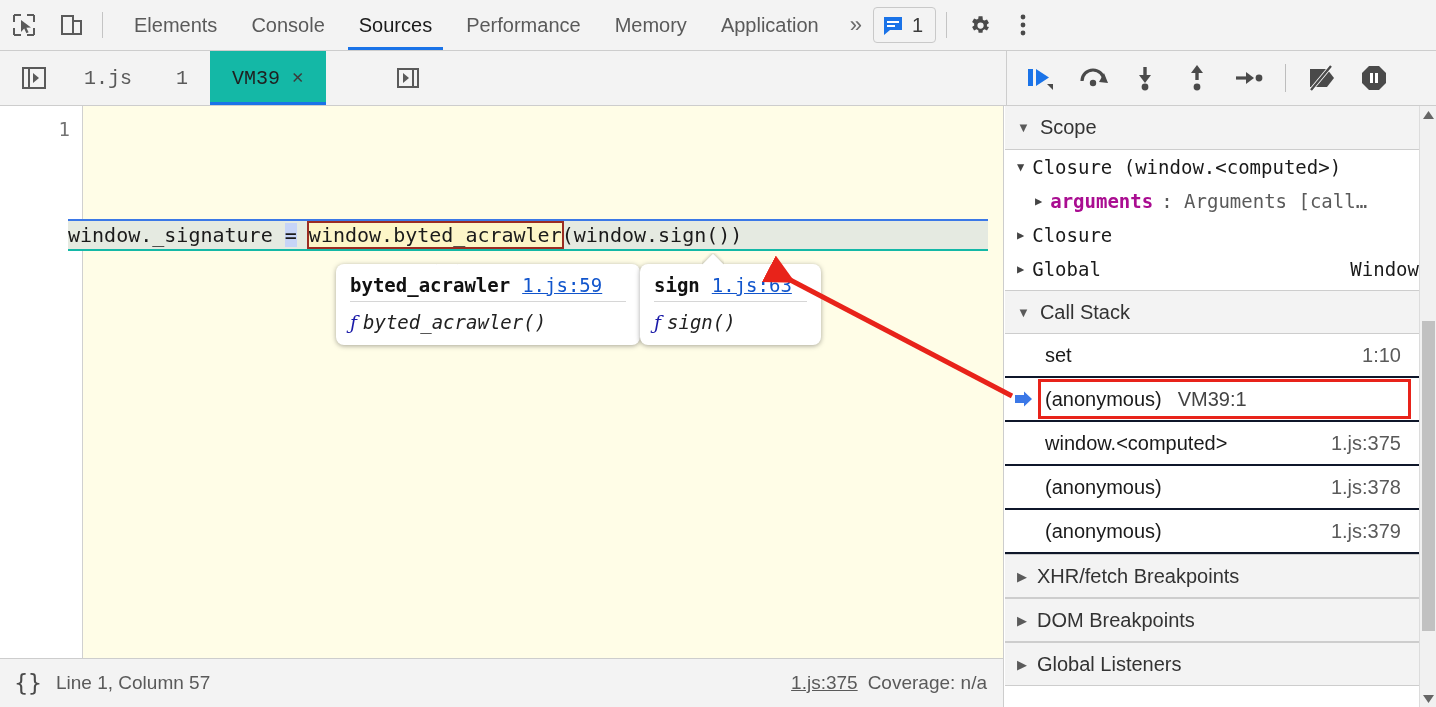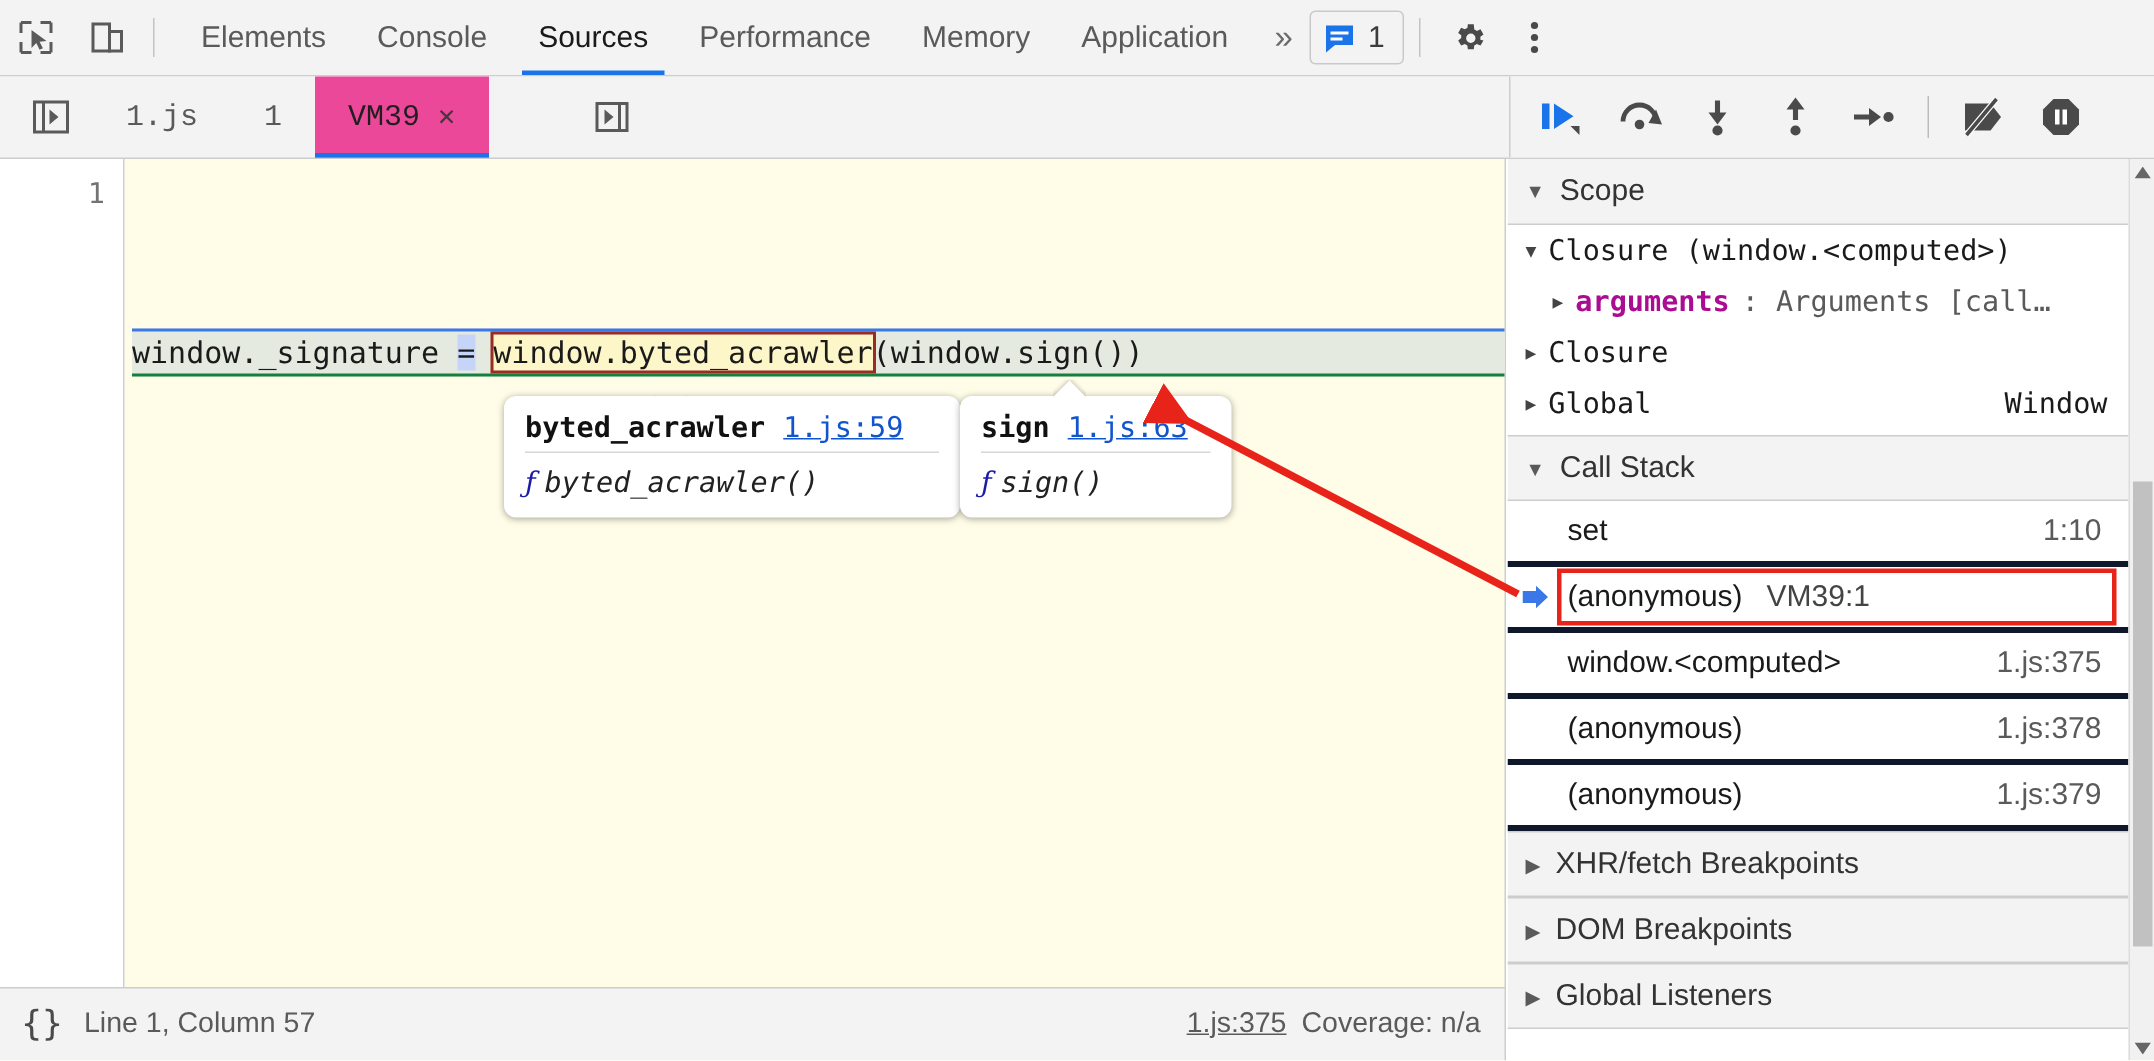--- a/index.html
+++ b/index.html
@@ -56,21 +56,21 @@
   }
   .nav-toggle {
     position: absolute; left: 12px; top: 8px; width: 44px; height: 38px;
     display: flex; align-items: center; justify-content: center; cursor: pointer;
   }
   .src-tabs { position: absolute; left: 62px; top: 0; height: 54px; display: flex; align-items: stretch; }
   .src-tab {
     display: flex; align-items: center; padding: 0 22px; height: 54px; position: relative;
     font-size: 20px; color: #5a5a5a; cursor: pointer; white-space: nowrap; font-family: Liberation Mono, monospace;
   }
-  .src-tab.active { color: #1f1f1f; background: #ec4899; }
+  .src-tab.active { color: #1f1f1f; background: #14b8a6; }
   .src-tab.active::after {
     content: ""; position: absolute; left: 0; right: 0; bottom: 0; height: 3px; background: #1a73e8;
   }
   .tab-close {
     margin-left: 12px; font-size: 19px; color: #3c3c3c; line-height: 1; cursor: pointer;
     font-weight: bold;
   }
   .pretty-print {
     position: absolute; right: 1008px; top: 8px; width: 40px; height: 38px;
     display: flex; align-items: center; justify-content: center; cursor: pointer;
@@ -93,22 +93,22 @@
   }
   .gutter {
     position: absolute; left: 0; top: 0; width: 83px; height: 552px;
     background: #ffffff; border-right: 1px solid #d0d0d0;
   }
   .gutter-num {
     position: absolute; right: 12px; top: 12px; font-family: "DejaVu Sans Mono", monospace;
     font-size: 19px; color: #737373;
   }
   .code-line {
-    position: absolute; left: 88px; top: 113px; height: 32px; width: 920px;
-    background: #e5eae1; border-top: 2px solid #3b78e7; border-bottom: 2px solid #15803d;
+    position: absolute; left: 68px; top: 113px; height: 32px; width: 920px;
+    background: #e5eae1; border-top: 2px solid #3b78e7; border-bottom: 2px solid #14b8a6;
     display: flex; align-items: center;
     font-family: "DejaVu Sans Mono", monospace; font-size: 20px; color: #222;
     white-space: pre;
   }
   .tok-plain { color: #1a1a1a; }
   .tok-eq { background: #c6d4f7; color: #1a1a1a; }
   .tok-box {
     background: #fdf6c8; outline: 2px solid #9a2c22; color: #1a1a1a;
   }
 
@@ -197,25 +197,25 @@
 
   .scope-row {
     display: flex; align-items: center; height: 34px; padding-left: 12px;
     font-family: "DejaVu Sans Mono", monospace; font-size: 19px; color: #1a1a1a;
     white-space: nowrap; cursor: pointer;
   }
   .scope-row .tri { margin-right: 8px; font-size: 12px; color: #444; }
   .scope-row.indent { padding-left: 30px; }
   .prop-key { color: #aa0d91; font-weight: bold; }
   .prop-val { color: #5a5a5a; margin-left: 8px; }
-  .prop-right { margin-left: auto; padding-right: 14px; color: #1a1a1a; }
+  .prop-right { margin-left: auto; color: #1a1a1a; }
 
   .cs-row {
     display: flex; align-items: center; height: 44px; padding-left: 40px;
-    border-bottom: 4px solid #0f172a; font-size: 20px; color: #1a1a1a; cursor: pointer;
+    border-bottom: 2px solid #0f172a; font-size: 20px; color: #1a1a1a; cursor: pointer;
     position: relative;
   }
   .cs-loc { margin-left: auto; padding-right: 18px; font-size: 20px; color: #5a5a5a; }
   .cs-row.selected .cs-loc { color: #444; margin-left: 16px; }
   .cs-sel-box {
     position: absolute; left: 33px; right: 8px; top: 1px; bottom: 1px;
     border: 3px solid #e8231a; pointer-events: none;
   }
   .cs-marker {
     position: absolute; left: 10px; top: 50%; transform: translateY(-50%);

